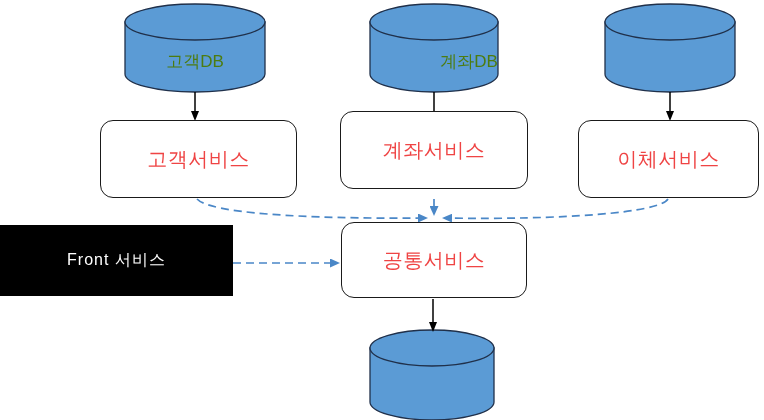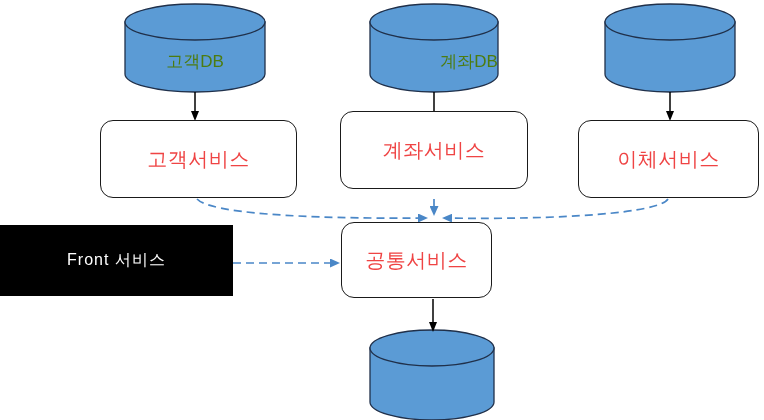--- a/index.html
+++ b/index.html
@@ -123,21 +123,21 @@
   </div>
 
   <div class="node service-box" style="left:340px; top:111px; width:188px; height:78px;">
     <span class="service-label">계좌서비스</span>
   </div>
 
   <div class="node service-box" style="left:578px; top:120px; width:181px; height:78px;">
     <span class="service-label">이체서비스</span>
   </div>
 
-  <div class="node service-box" style="left:341px; top:222px; width:151px; height:76px;">
+  <div class="node service-box" style="left:341px; top:222px; width:186px; height:76px;">
     <span class="service-label">공통서비스</span>
   </div>
 
   <div class="node front-box" style="left:0px; top:225px; width:233px; height:71px;">
     <span class="front-label">Front 서비스</span>
   </div>
 
 </div>
 
 </body></html>

